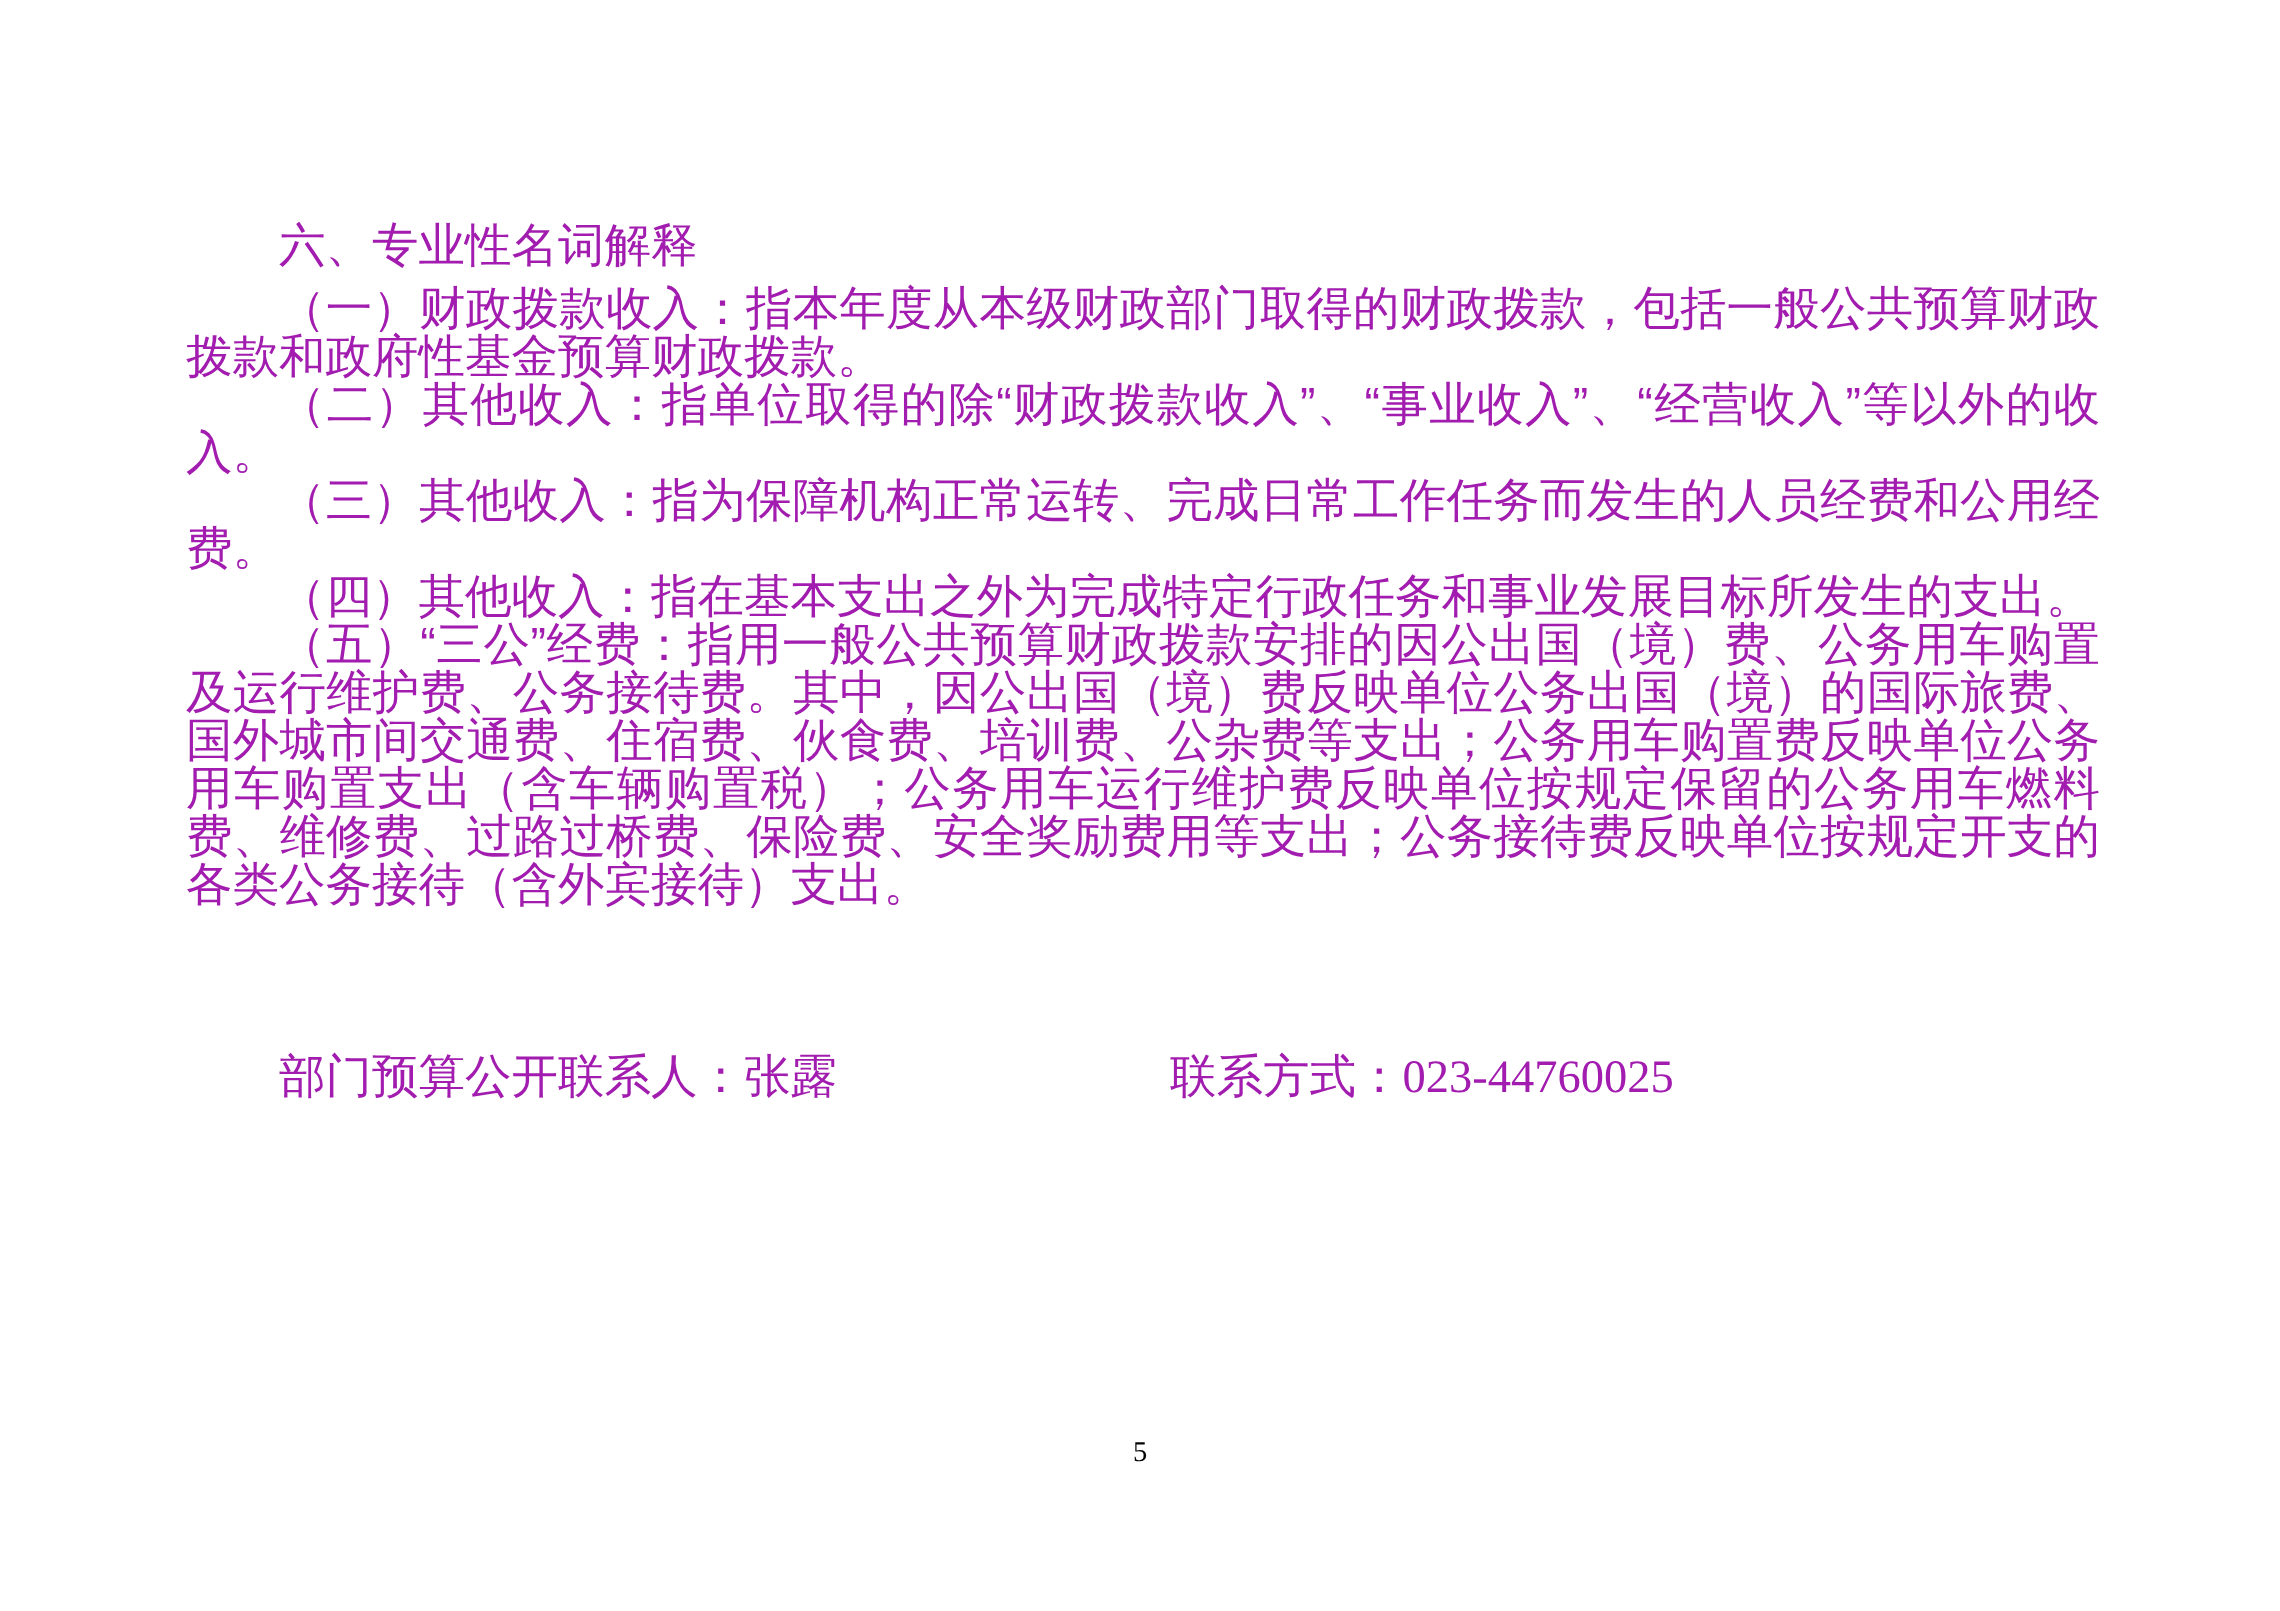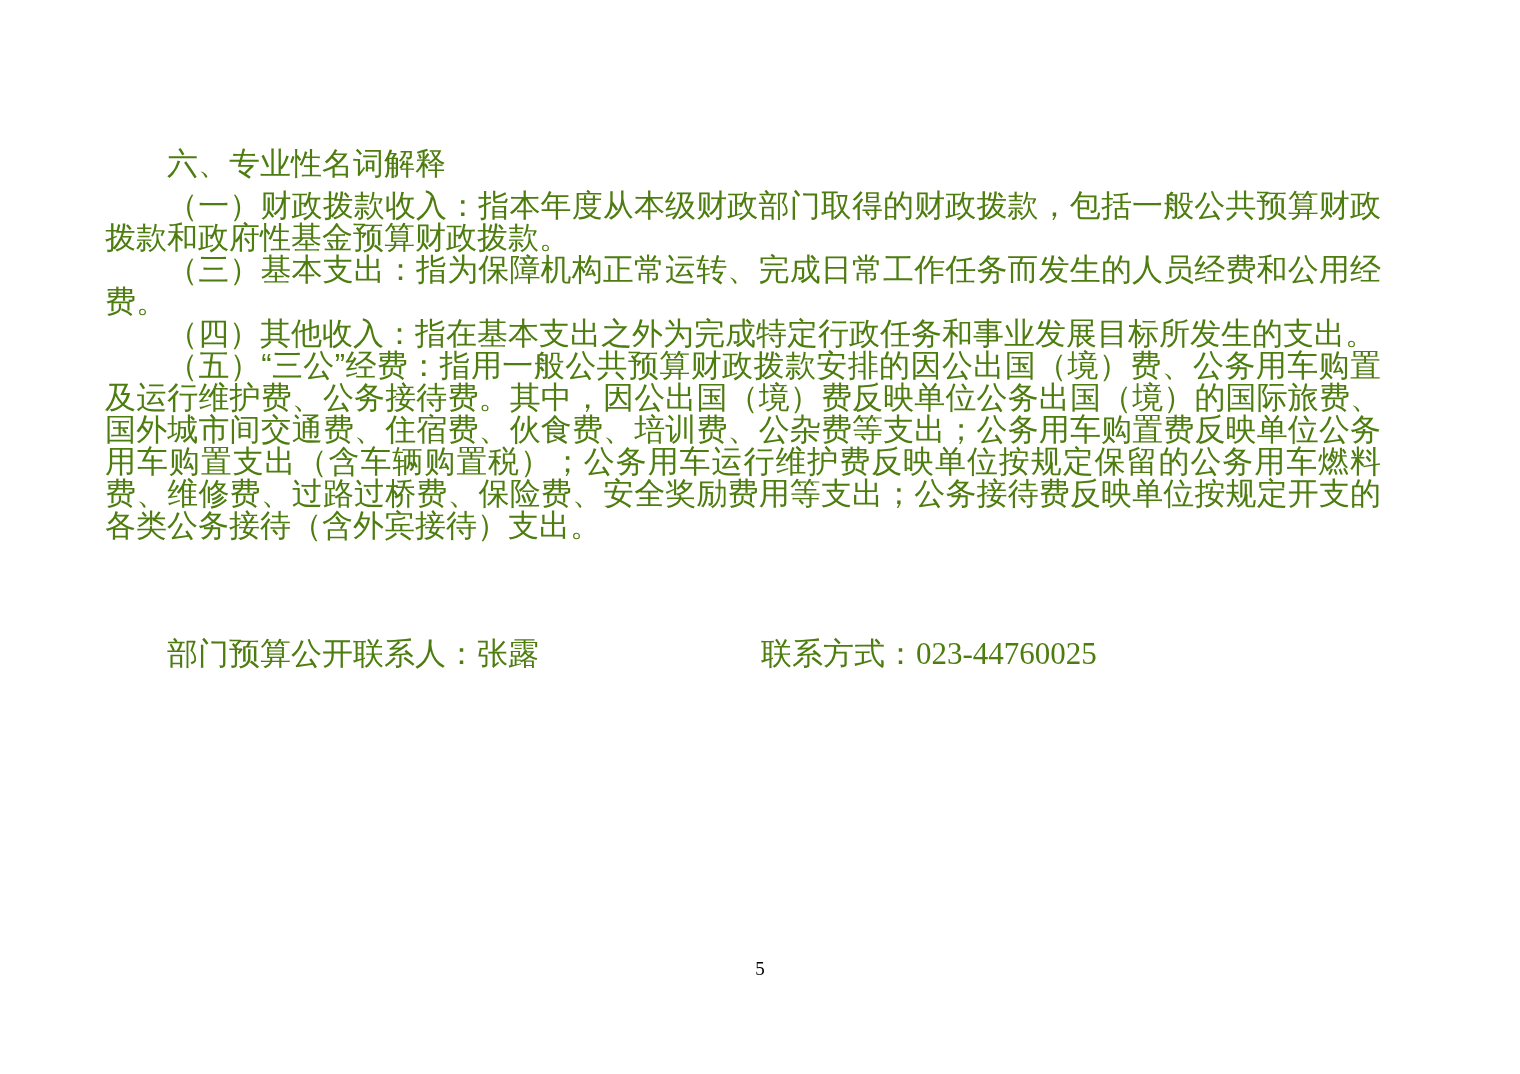--- a/index.html
+++ b/index.html
@@ -9,24 +9,24 @@
   }
   .page {
     position: relative;
     width: 1520px;
     height: 1074px;
     background: #ffffff;
     overflow: hidden;
   }
   .content {
     position: absolute;
-    left: 105px;
+    left: 124px;
     top: 138px;
     width: 1276px;
-    color: #4d7c0f;
+    color: #a21caf;
     font-size: 31px;
     line-height: 52px;
   }
   .heading {
     font-size: 31px;
     font-weight: normal;
     text-indent: 2em;
     line-height: 52px;
   }
   .para {
@@ -61,22 +61,23 @@
 </style>
 </head>
 <body>
 
 <div class="page">
   <div class="content">
     <h2 class="heading">六、专业性名词解释</h2>
 
     <p class="para">（一）财政拨款收入：指本年度从本级财政部门取得的财政拨款，包括一般公共预算财政拨款和政府性基金预算财政拨款。</p>
 
+    <p class="para">（二）其他收入：指单位取得的除“财政拨款收入”、“事业收入”、“经营收入”等以外的收入。</p>
 
-    <p class="para">（三）基本支出：指为保障机构正常运转、完成日常工作任务而发生的人员经费和公用经费。</p>
+    <p class="para">（三）其他收入：指为保障机构正常运转、完成日常工作任务而发生的人员经费和公用经费。</p>
 
     <p class="para">（四）其他收入：指在基本支出之外为完成特定行政任务和事业发展目标所发生的支出。</p>
 
     <p class="para">（五）“三公”经费：指用一般公共预算财政拨款安排的因公出国（境）费、公务用车购置及运行维护费、公务接待费。其中，因公出国（境）费反映单位公务出国（境）的国际旅费、国外城市间交通费、住宿费、伙食费、培训费、公杂费等支出；公务用车购置费反映单位公务用车购置支出（含车辆购置税）；公务用车运行维护费反映单位按规定保留的公务用车燃料费、维修费、过路过桥费、保险费、安全奖励费用等支出；公务接待费反映单位按规定开支的各类公务接待（含外宾接待）支出。</p>
 
     <div class="contact-line">
       <span>部门预算公开联系人：张露</span><span class="contact-spacer"></span><span>联系方式：</span><span class="numeric">023-44760025</span>
     </div>
   </div>
 

